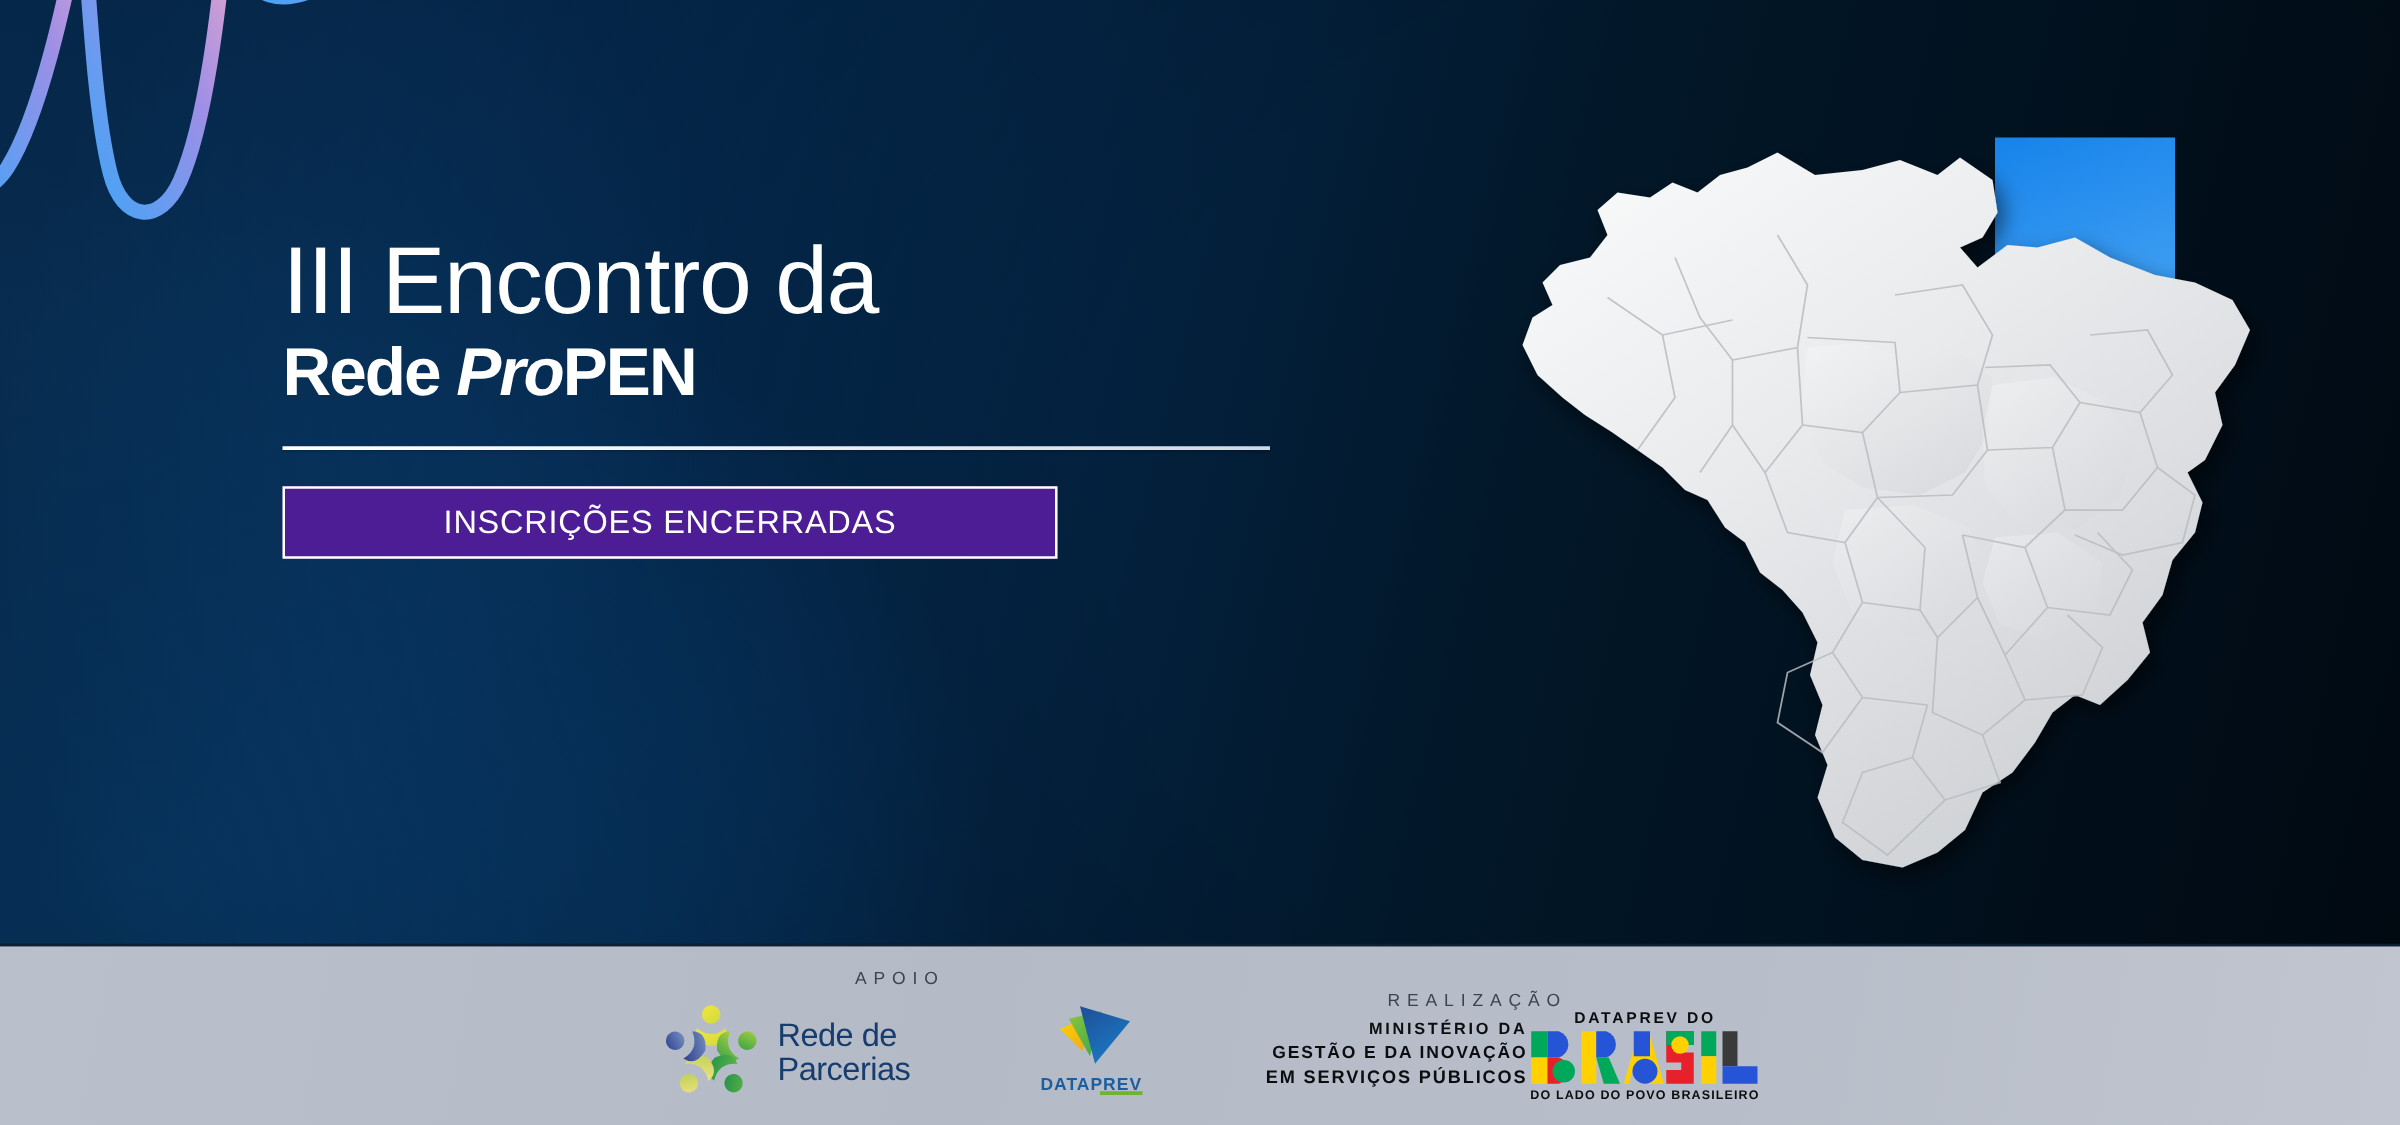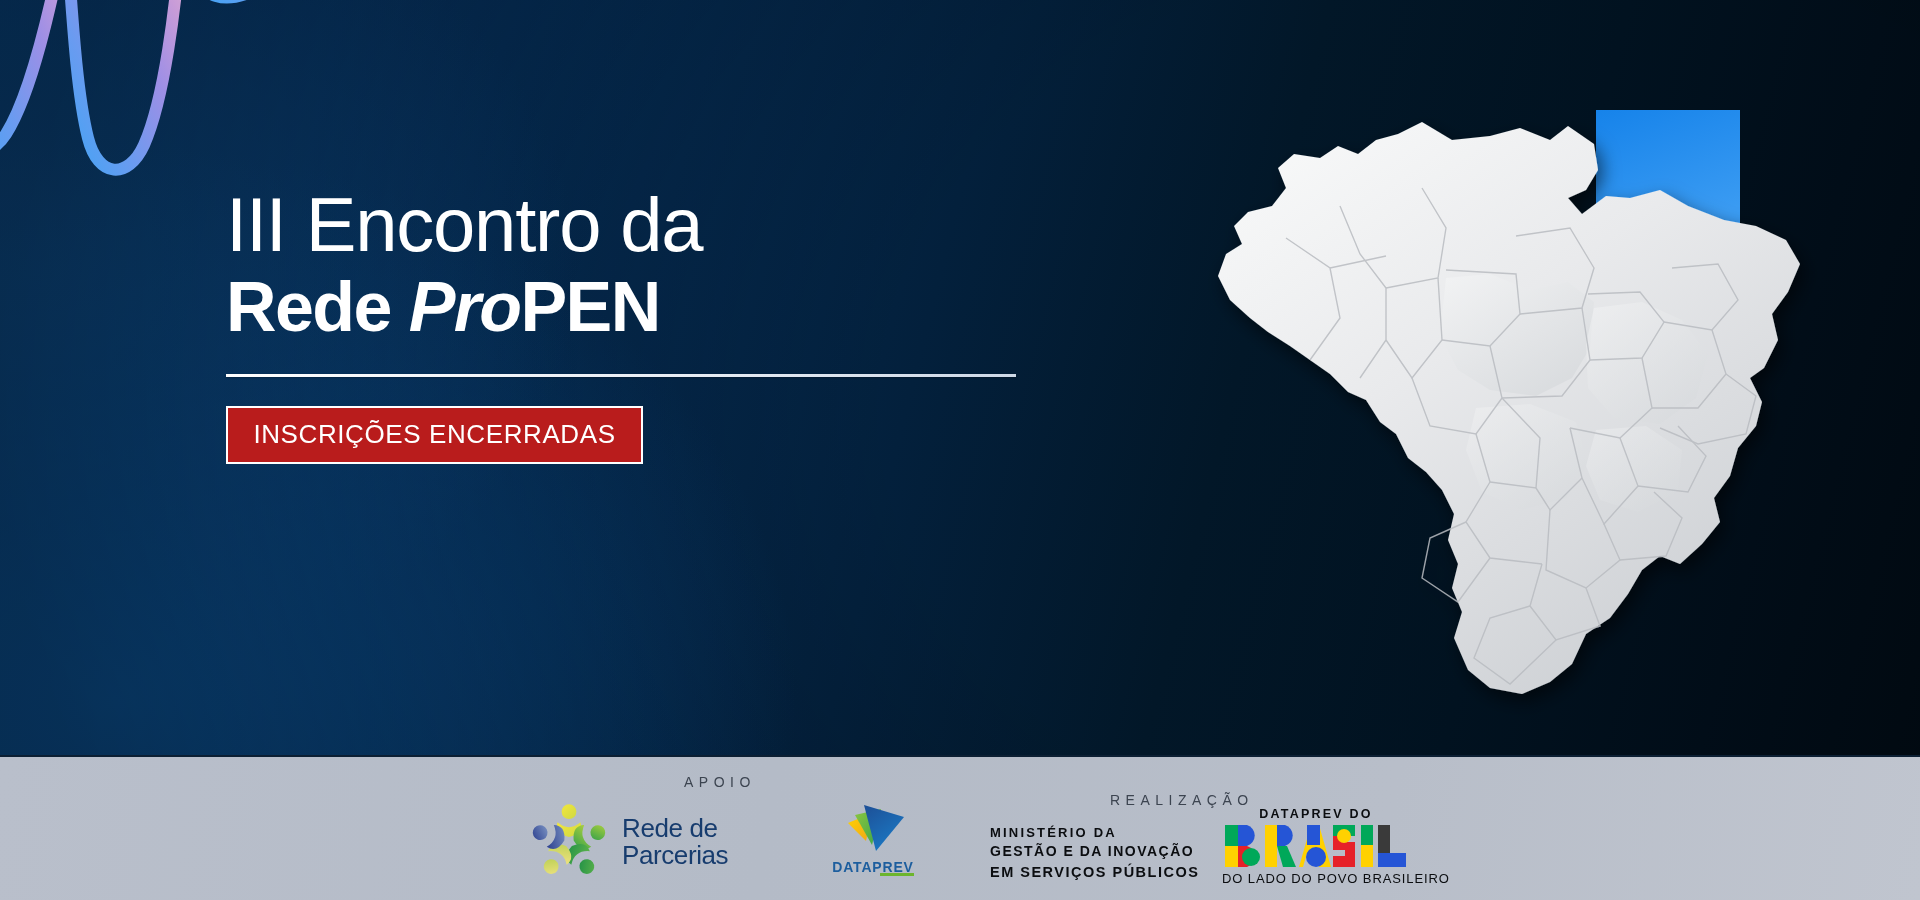--- a/index.html
+++ b/index.html
@@ -53,21 +53,21 @@
   }
   .title-line1 {
     font-size:76px;
     font-weight:400;
     color:#ffffff;
     letter-spacing:-1.2px;
     line-height:1.02;
     white-space:nowrap;
   }
   .title-line2 {
-    font-size:70px;
+    font-size:54px;
     font-weight:700;
     color:#ffffff;
     letter-spacing:-1.6px;
     line-height:1.06;
     margin-top:6px;
     white-space:nowrap;
   }
   .title-line2 .tl-pro { font-style:italic; }
   .subtitle {
     margin-top:36px;
@@ -82,22 +82,22 @@
     width:790px;
     height:3px;
     background:linear-gradient(90deg, #ffffff 0%, #e9eef5 55%, #cdd8e6 100%);
     box-shadow:0 1px 2px rgba(0,0,0,0.25);
   }
   .cta {
     margin-top:29px;
     display:inline-flex;
     align-items:center;
     justify-content:center;
-    width:417px; height:58px;
-    background:#b91c1c;
+    width:620px; height:58px;
+    background:#4c1d95;
     border:2px solid #ffffff;
     color:#ffffff;
     font-size:26px;
     font-weight:400;
     letter-spacing:0.6px;
     cursor:pointer;
   }
 
   
   .footer {
@@ -157,44 +157,44 @@
   .dataprev .wordmark .ev-bar {
     position:absolute;
     right:0; bottom:-1px;
     width:34px; height:3px;
     background:#6cb52d;
   }
 
   
   .ministerio {
     position:absolute;
-    left:990px; top:67px;
+    left:990px; top:57px;
     width:232px;
-    text-align:left;
+    text-align:right;
     color:#0b0d10;
     line-height:1.42;
   }
   .ministerio .m1 { font-size:13px; font-weight:700; letter-spacing:2.2px; white-space:nowrap; }
   .ministerio .m2 { font-size:14px; font-weight:700; letter-spacing:1.5px; white-space:nowrap; }
   .ministerio .m3 { font-size:14.5px; font-weight:700; letter-spacing:1.5px; white-space:nowrap; }
 
   
   .gov-brasil {
     position:absolute;
     left:1222px; top:50px;
     width:188px; text-align:center;
   }
   .gov-brasil .gb-top {
     font-size:12.5px; font-weight:700; color:#0b0d10;
     letter-spacing:2.2px; white-space:nowrap;
   }
   .gov-brasil .gb-mark { width:186px; height:44px; display:block; margin:3px auto 0; }
   .gov-brasil .gb-bottom {
     margin-top:3px;
-    font-size:13px; font-weight:400; color:#0b0d10;
+    font-size:10px; font-weight:700; color:#0b0d10;
     letter-spacing:0.9px; white-space:nowrap;
   }
 </style>
 </head>
 <body>
 
 <div class="banner">
 
   <div class="bg"></div>
   <div class="bg-vignette"></div>

